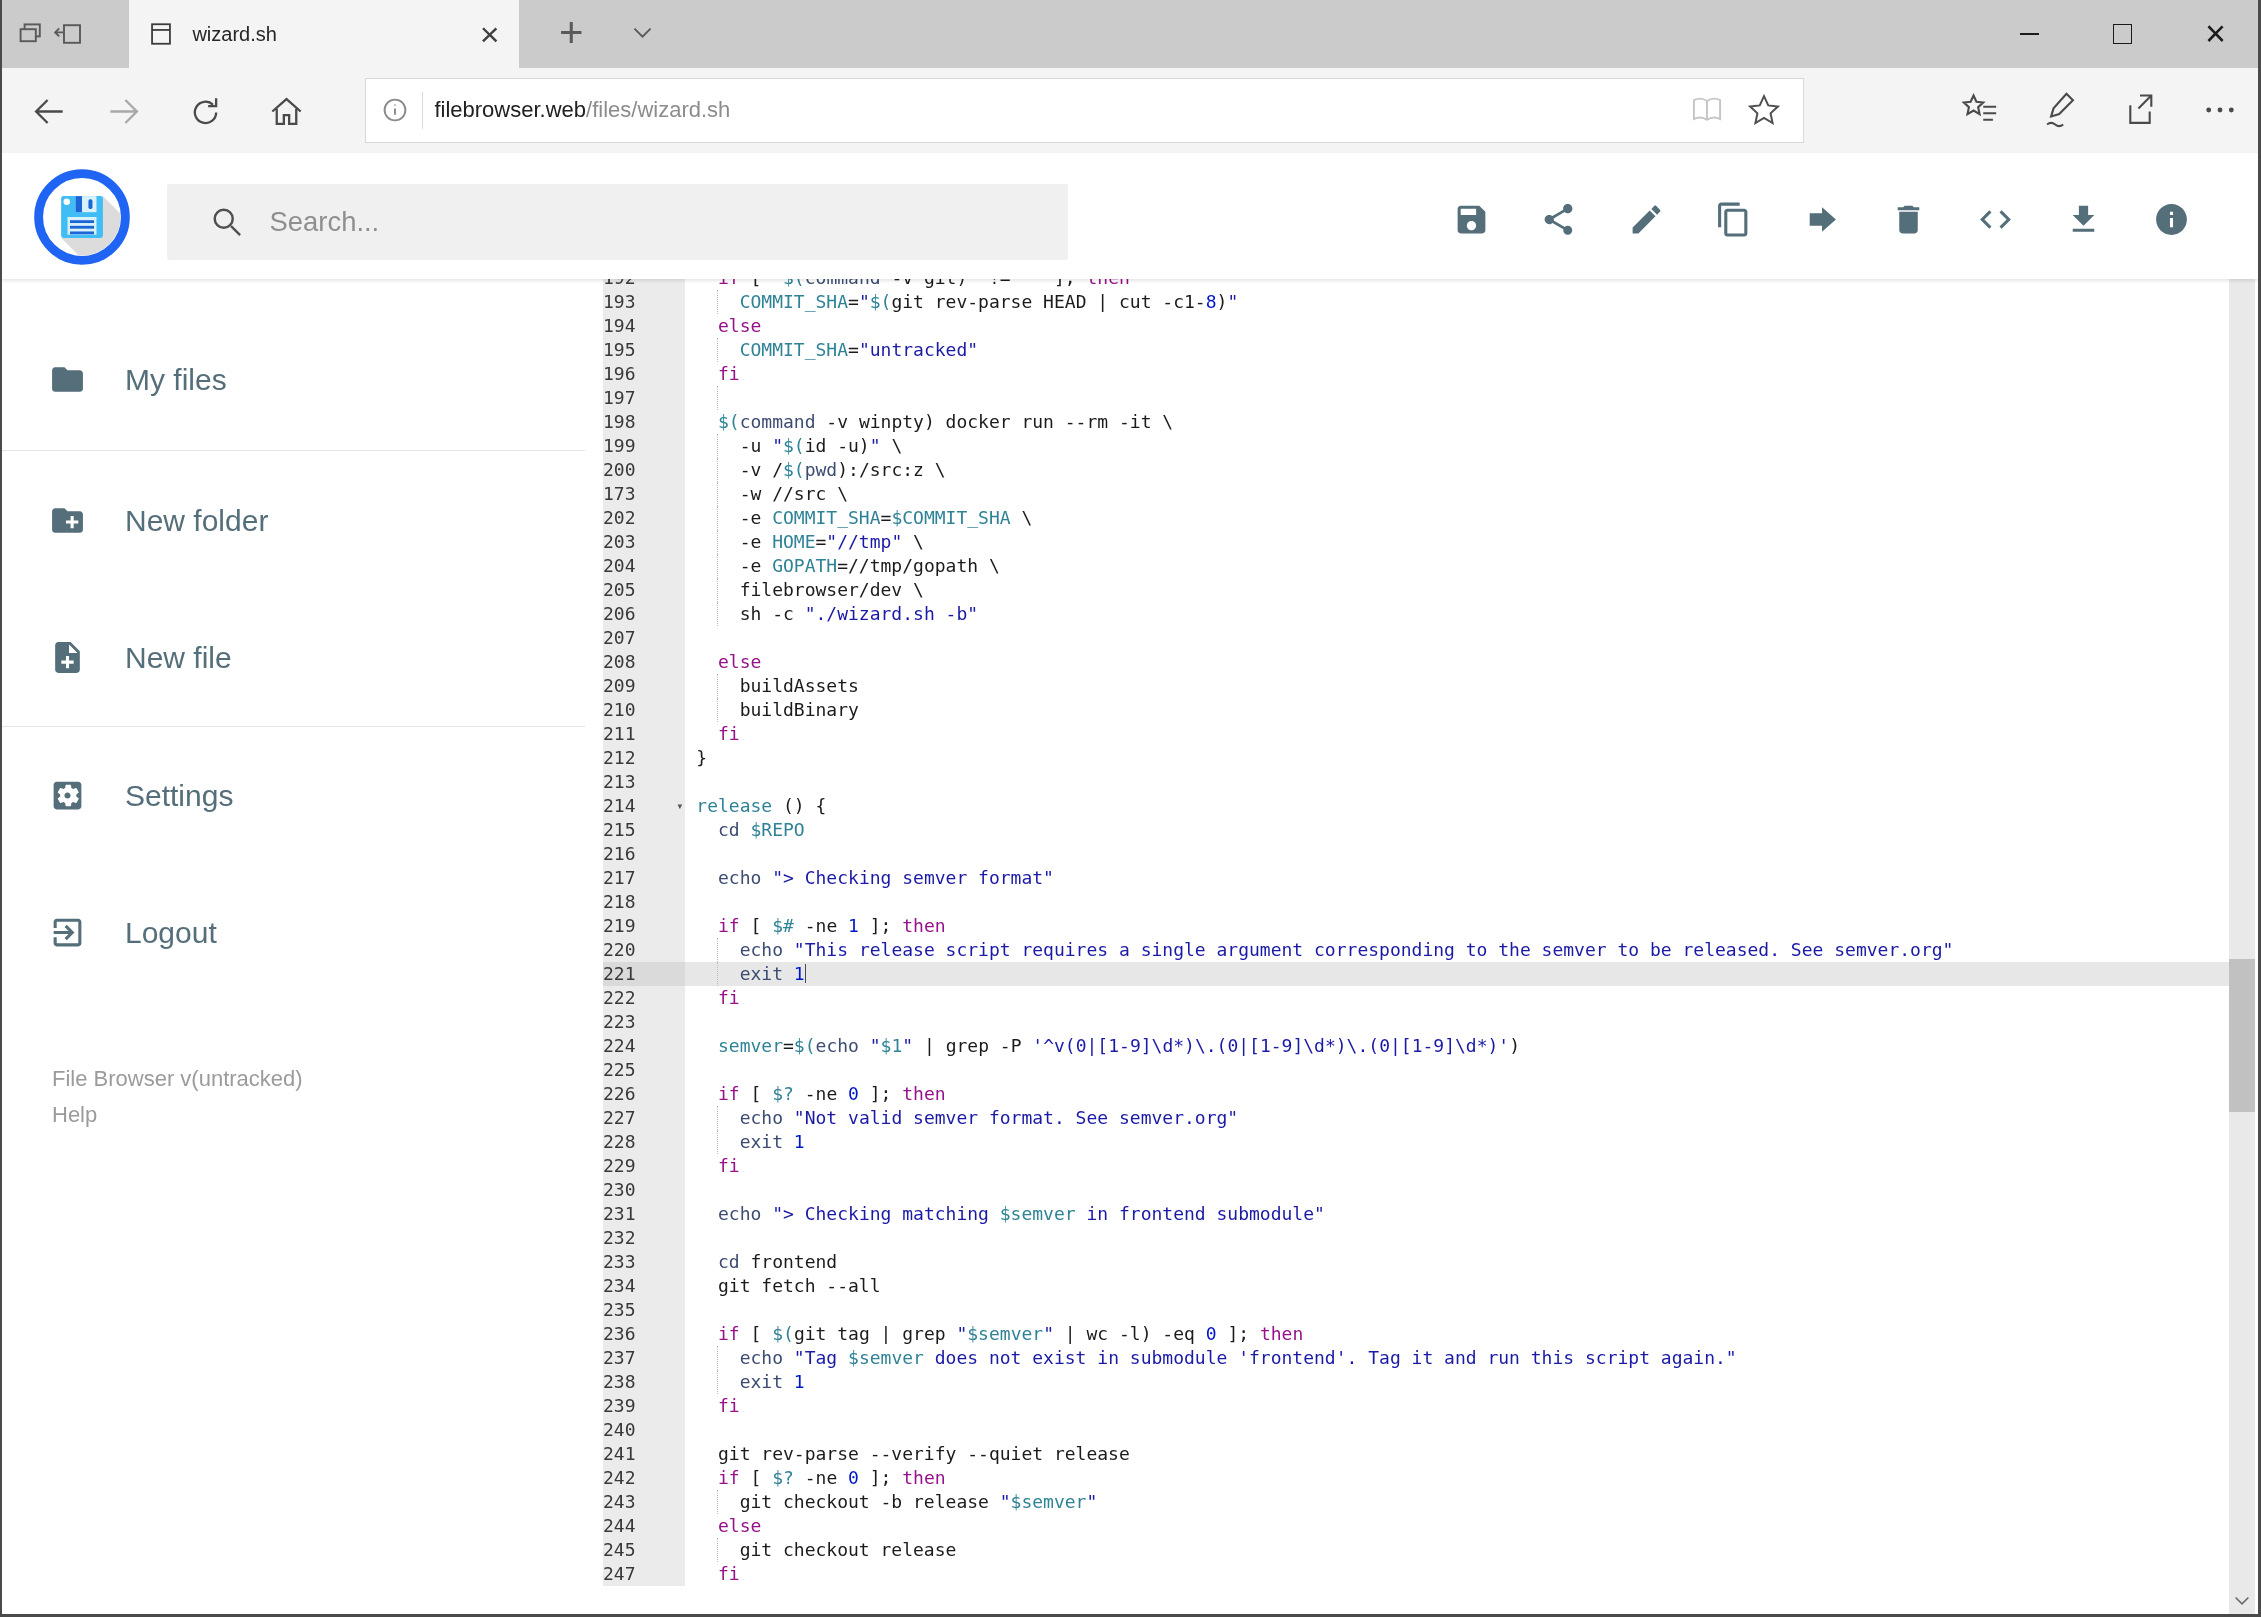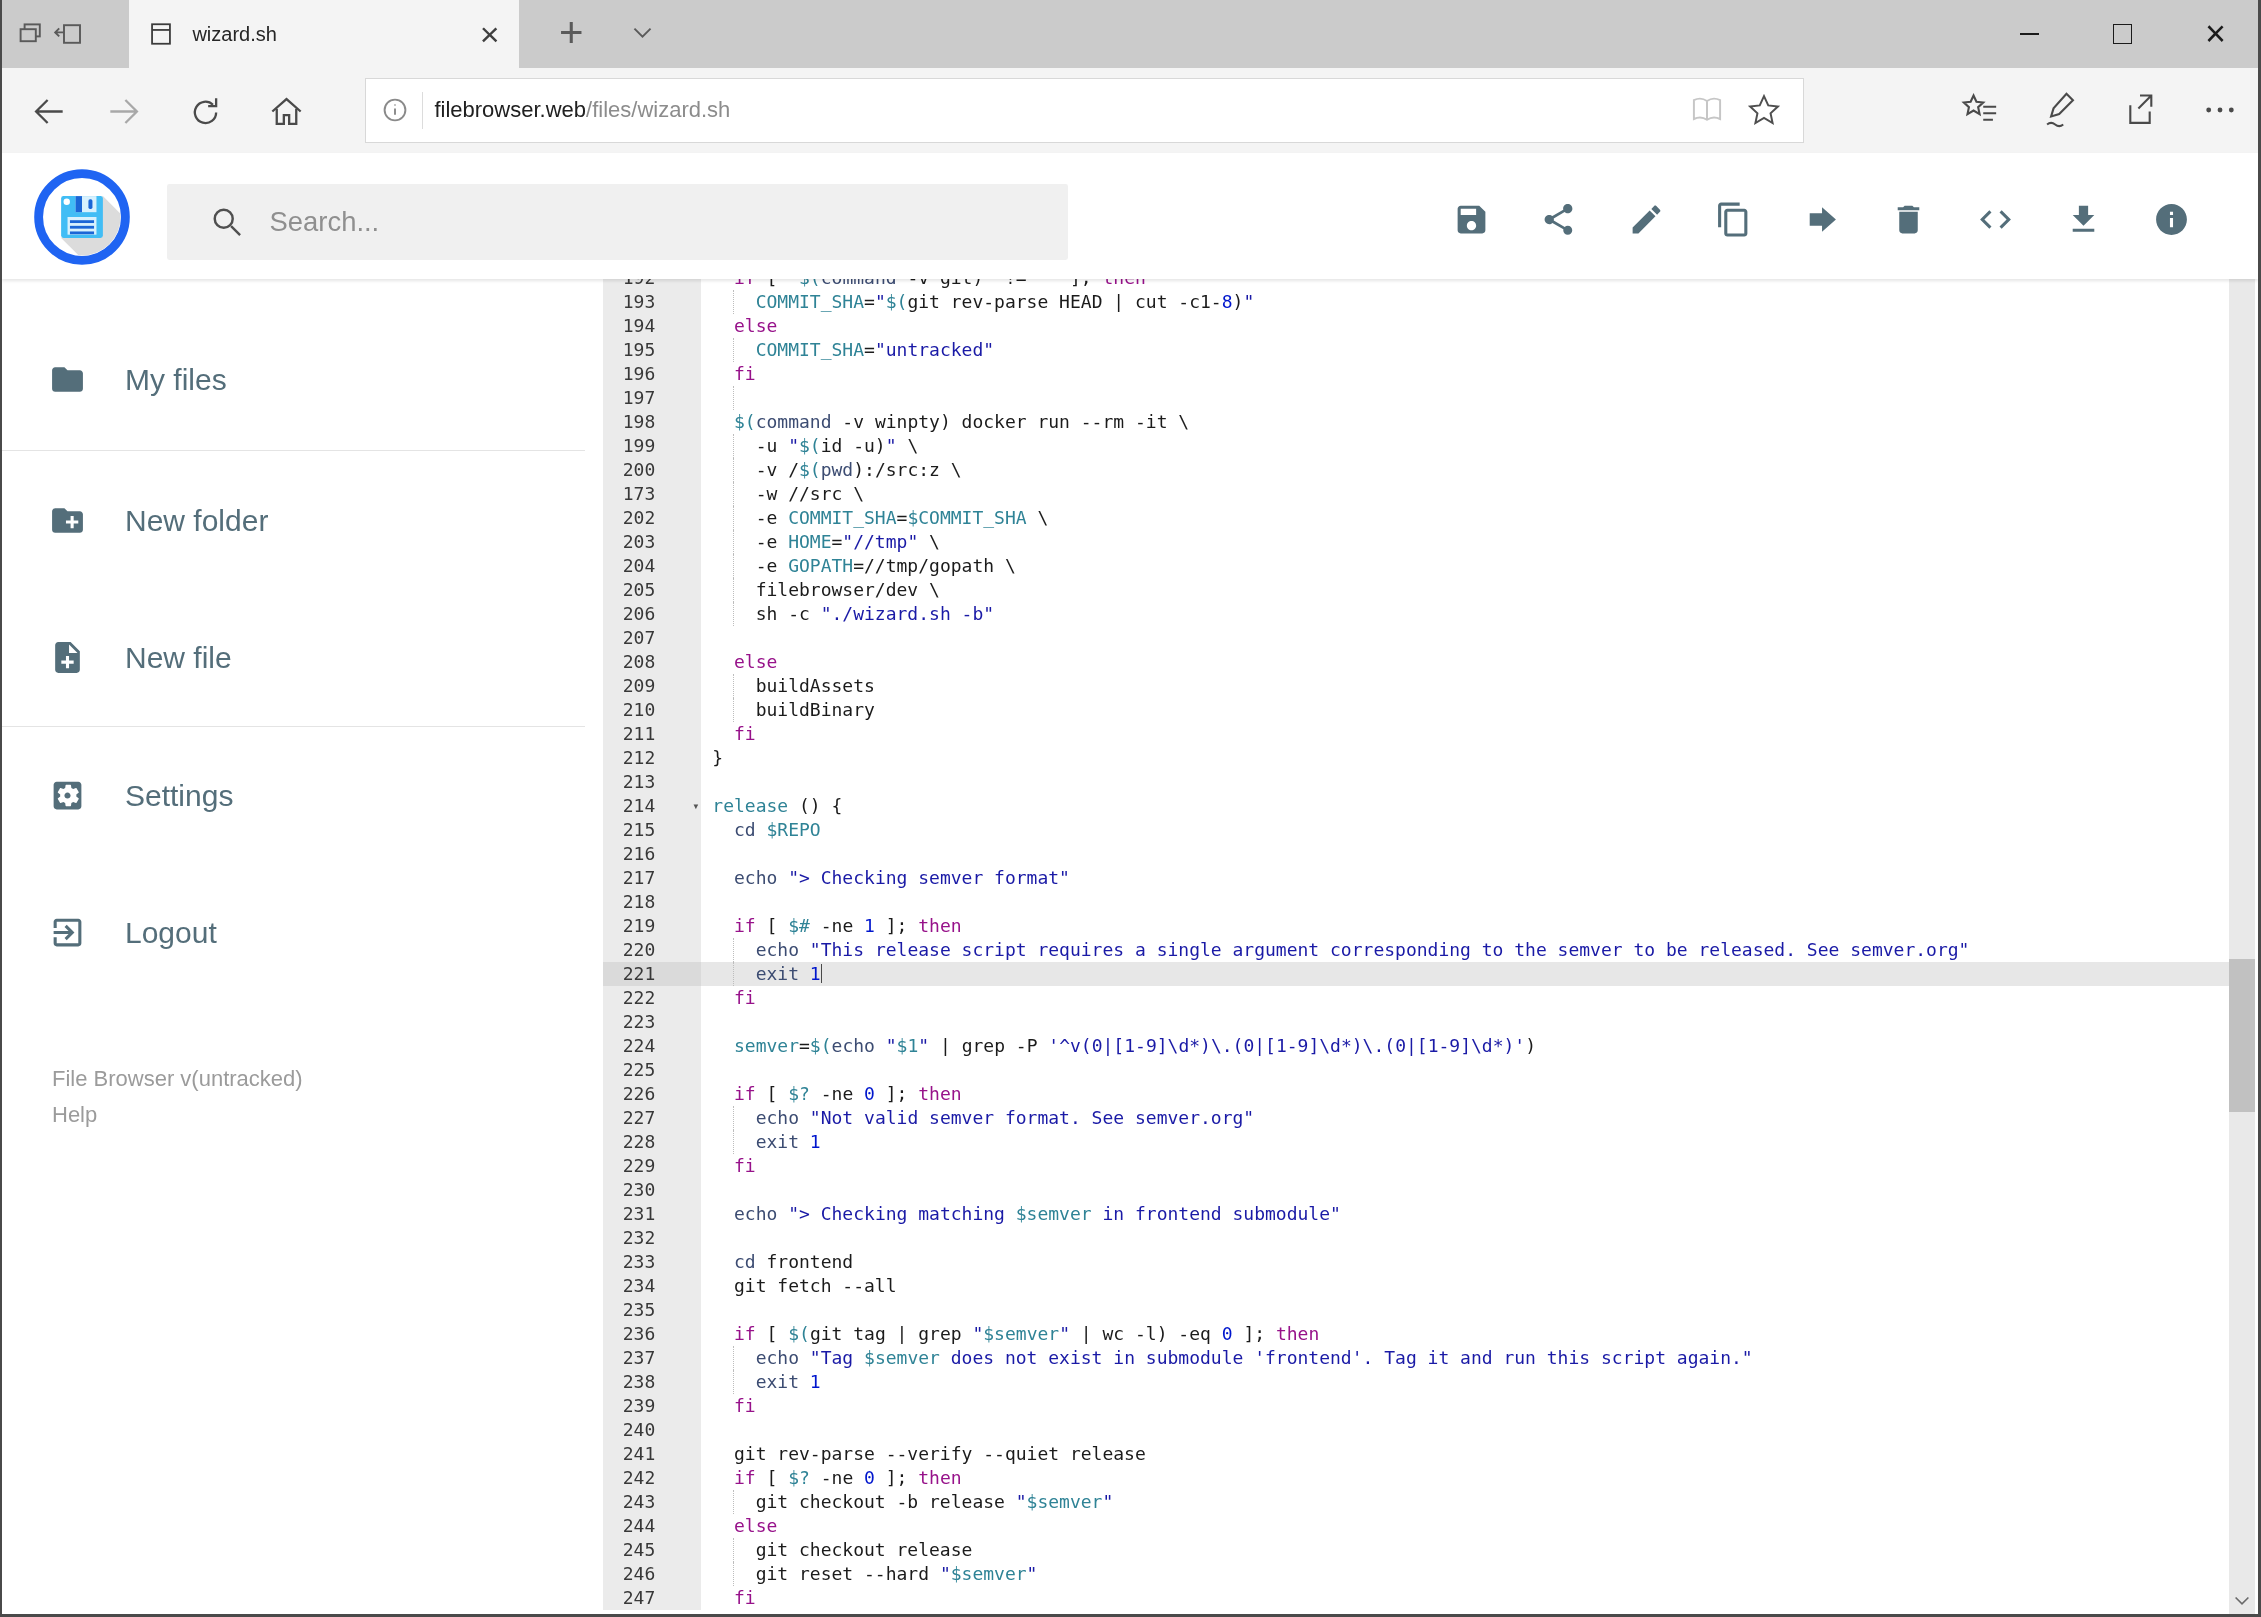--- a/index.html
+++ b/index.html
@@ -44,21 +44,21 @@
   .sitem{position:absolute;left:0;width:100%;height:73px;display:flex;align-items:center;cursor:pointer;}
   .sitem svg{width:37px;height:37px;fill:#546E7A;margin-left:47px;}
   .sitem .slabel{font-size:30px;color:#546E7A;margin-left:39px;}
   .sdivider{position:absolute;left:0;width:583px;height:0.8px;background:#e4e4e4;}
   .sfooter{position:absolute;left:50px;font-size:22px;color:#9b9b9b;}
   
   .editor{position:absolute;left:601px;top:279px;width:1631px;bottom:0;background:#fff;overflow:hidden;
     font-family:"DejaVu Sans Mono",monospace;font-size:18px;}
   #code-rows{margin-top:-13px;}
   .crow{display:flex;height:24px;line-height:24px;position:relative;}
-  .gut{width:98px;background:#ebebeb;color:#383838;text-align:center;padding-right:26px;position:relative;flex:none;}
+  .gut{width:82px;background:#ebebeb;color:#383838;text-align:left;padding-right:26px;position:relative;flex:none;}
   .gut .fold{position:absolute;right:1.6px;top:0;font-size:12px;color:#555;}
   .gactive{background:#dadada;}
   .cl{flex:1;position:relative;padding-left:11.3px;white-space:pre;color:#1b1b1b;}
   .crow.active .cl{background:#e7e7e7;}
   .guide{position:absolute;left:32px;top:0;height:100%;border-left:0.8px dotted #bdbdbd;}
   .t-p{color:#1b1b1b;} .t-k{color:#97128a;} .t-v{color:#2f8396;}
   .t-s{color:#1a1aa6;} .t-n{color:#0016cd;} .t-b{color:#3c4c72;}
   .caret{display:inline-block;width:1.6px;height:19.4px;background:#4a4a4a;vertical-align:-3.2px;}
   
   .scrollbar{position:absolute;right:3.2px;top:155px;width:26px;bottom:0;background:#e9e9e9;}
@@ -512,24 +512,20 @@
         </div>
         <div class="crow">
           <div class="gut">244</div>
           <div class="cl"><span class="t-p">  </span><span class="t-k">else</span></div>
         </div>
         <div class="crow">
           <div class="gut">245</div>
           <div class="cl"><span class="guide"></span><span class="t-p">    git checkout release</span></div>
         </div>
         <div class="crow">
-          <div class="gut">246</div>
-          <div class="cl"><span class="guide"></span><span class="t-p">    git reset --hard </span><span class="t-s">"</span><span class="t-v">$semver</span><span class="t-s">"</span></div>
-        </div>
-        <div class="crow">
           <div class="gut">247</div>
           <div class="cl"><span class="t-p">  </span><span class="t-k">fi</span></div>
         </div>
       </div>
   </div>
 
   <div class="scrollbar">
     <div class="sb-arrow" style="top:0">
       <svg width="16" height="11.3" viewBox="0 0 20 14" fill="none" stroke="#6a6a6a" stroke-width="2">
           <path d="M2 11l8-8 8 8"></path>

